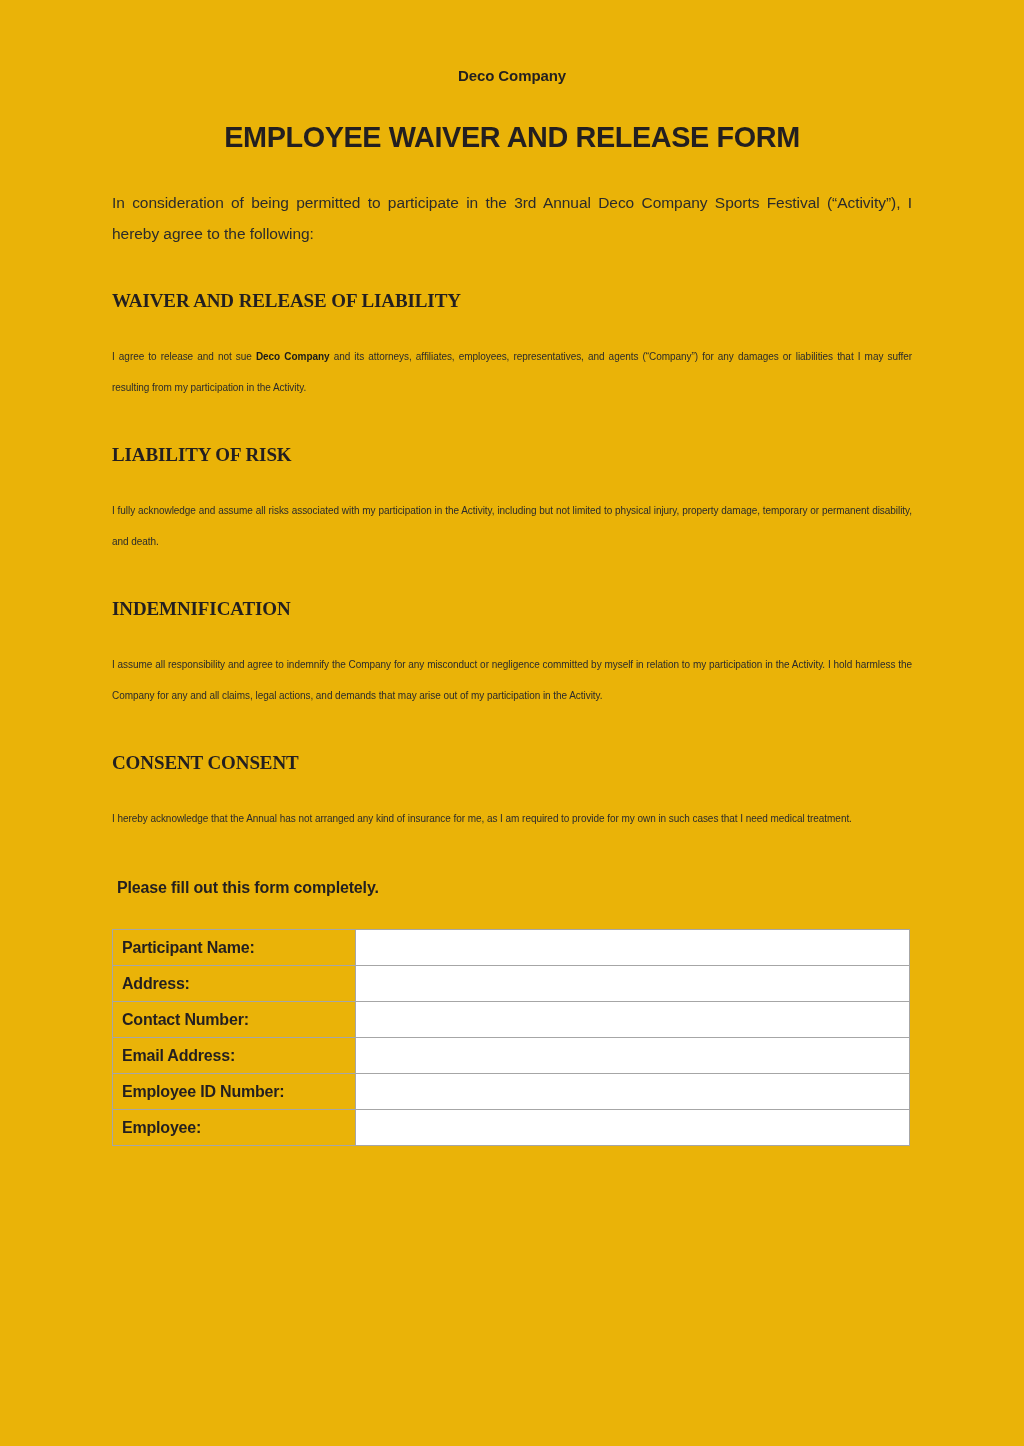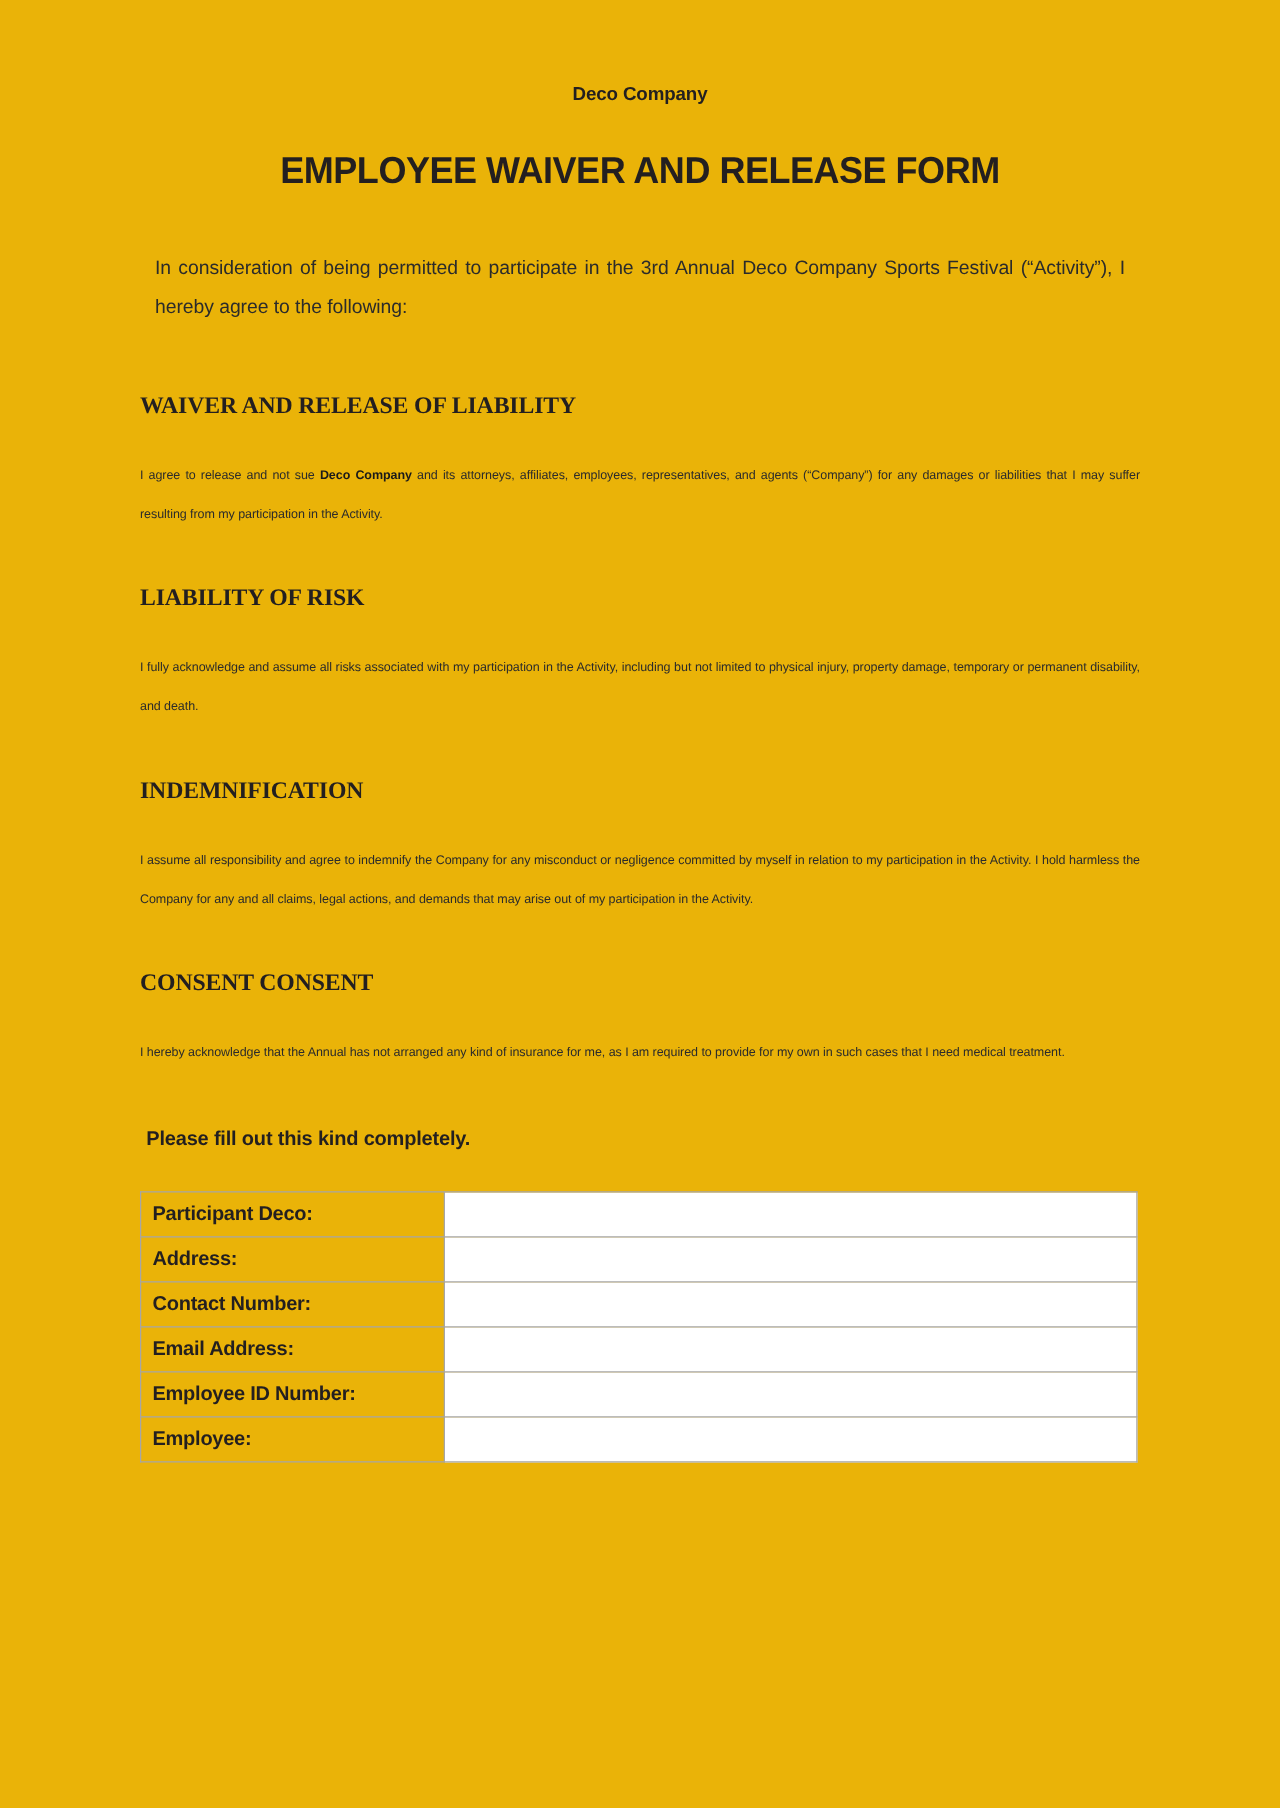--- a/index.html
+++ b/index.html
@@ -44,21 +44,21 @@
     text-align: center;
     font-size: 30px;
     font-weight: bold;
     letter-spacing: -0.4px;
     line-height: 38px;
     color: #231f20;
     transform: scaleX(0.96);
     transform-origin: center;
   }
   .intro {
-    margin: 12px;
+    margin: 0;
     padding-top: 31px;
     font-size: 15.5px;
     line-height: 31px;
     text-align: justify;
     color: #2b2b2b;
     letter-spacing: -0.05px;
   }
   .section {
     margin: 0;
     padding-top: 42px;
@@ -148,27 +148,27 @@
     <div class="section">
       <h2 class="section-heading">INDEMNIFICATION</h2>
       <p class="section-body">I assume all responsibility and agree to indemnify the Company for any misconduct or negligence committed by myself in relation to my participation in the Activity. I hold harmless the Company for any and all claims, legal actions, and demands that may arise out of my participation in the Activity.</p>
     </div>
 
     <div class="section">
       <h2 class="section-heading">CONSENT CONSENT</h2>
       <p class="section-body">I hereby acknowledge that the Annual has not arranged any kind of insurance for me, as I am required to provide for my own in such cases that I need medical treatment.</p>
     </div>
 
-    <p class="fill-note">Please fill out this kind completely.</p>
+    <p class="fill-note">Please fill out this form completely.</p>
 
     <div class="form-table-wrap">
       <table class="form-table">
         <tbody>
           <tr>
-            <td class="label-cell">Participant Deco:</td>
+            <td class="label-cell">Participant Name:</td>
             <td class="value-cell"></td>
           </tr>
           <tr>
             <td class="label-cell">Address:</td>
             <td class="value-cell"></td>
           </tr>
           <tr>
             <td class="label-cell">Contact Number:</td>
             <td class="value-cell"></td>
           </tr>

